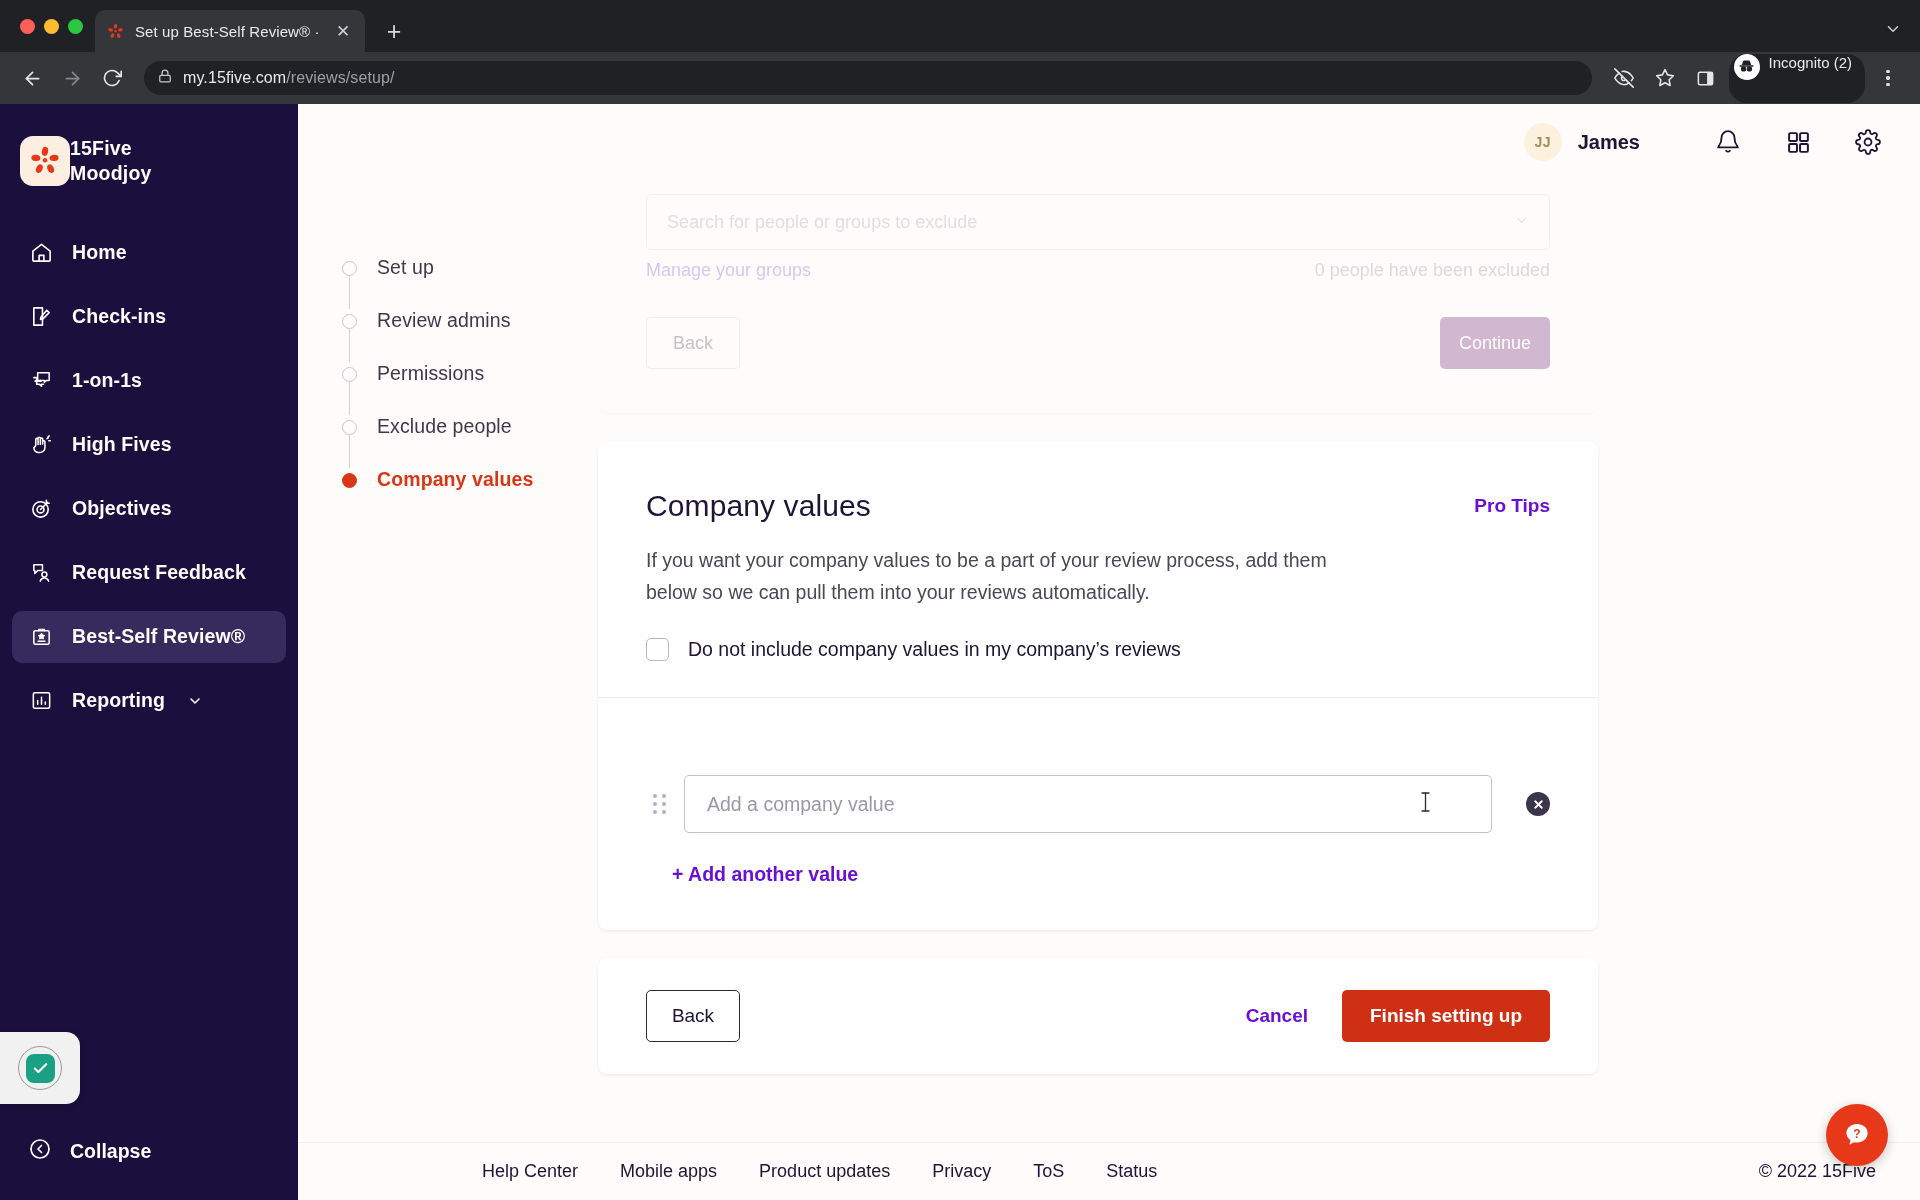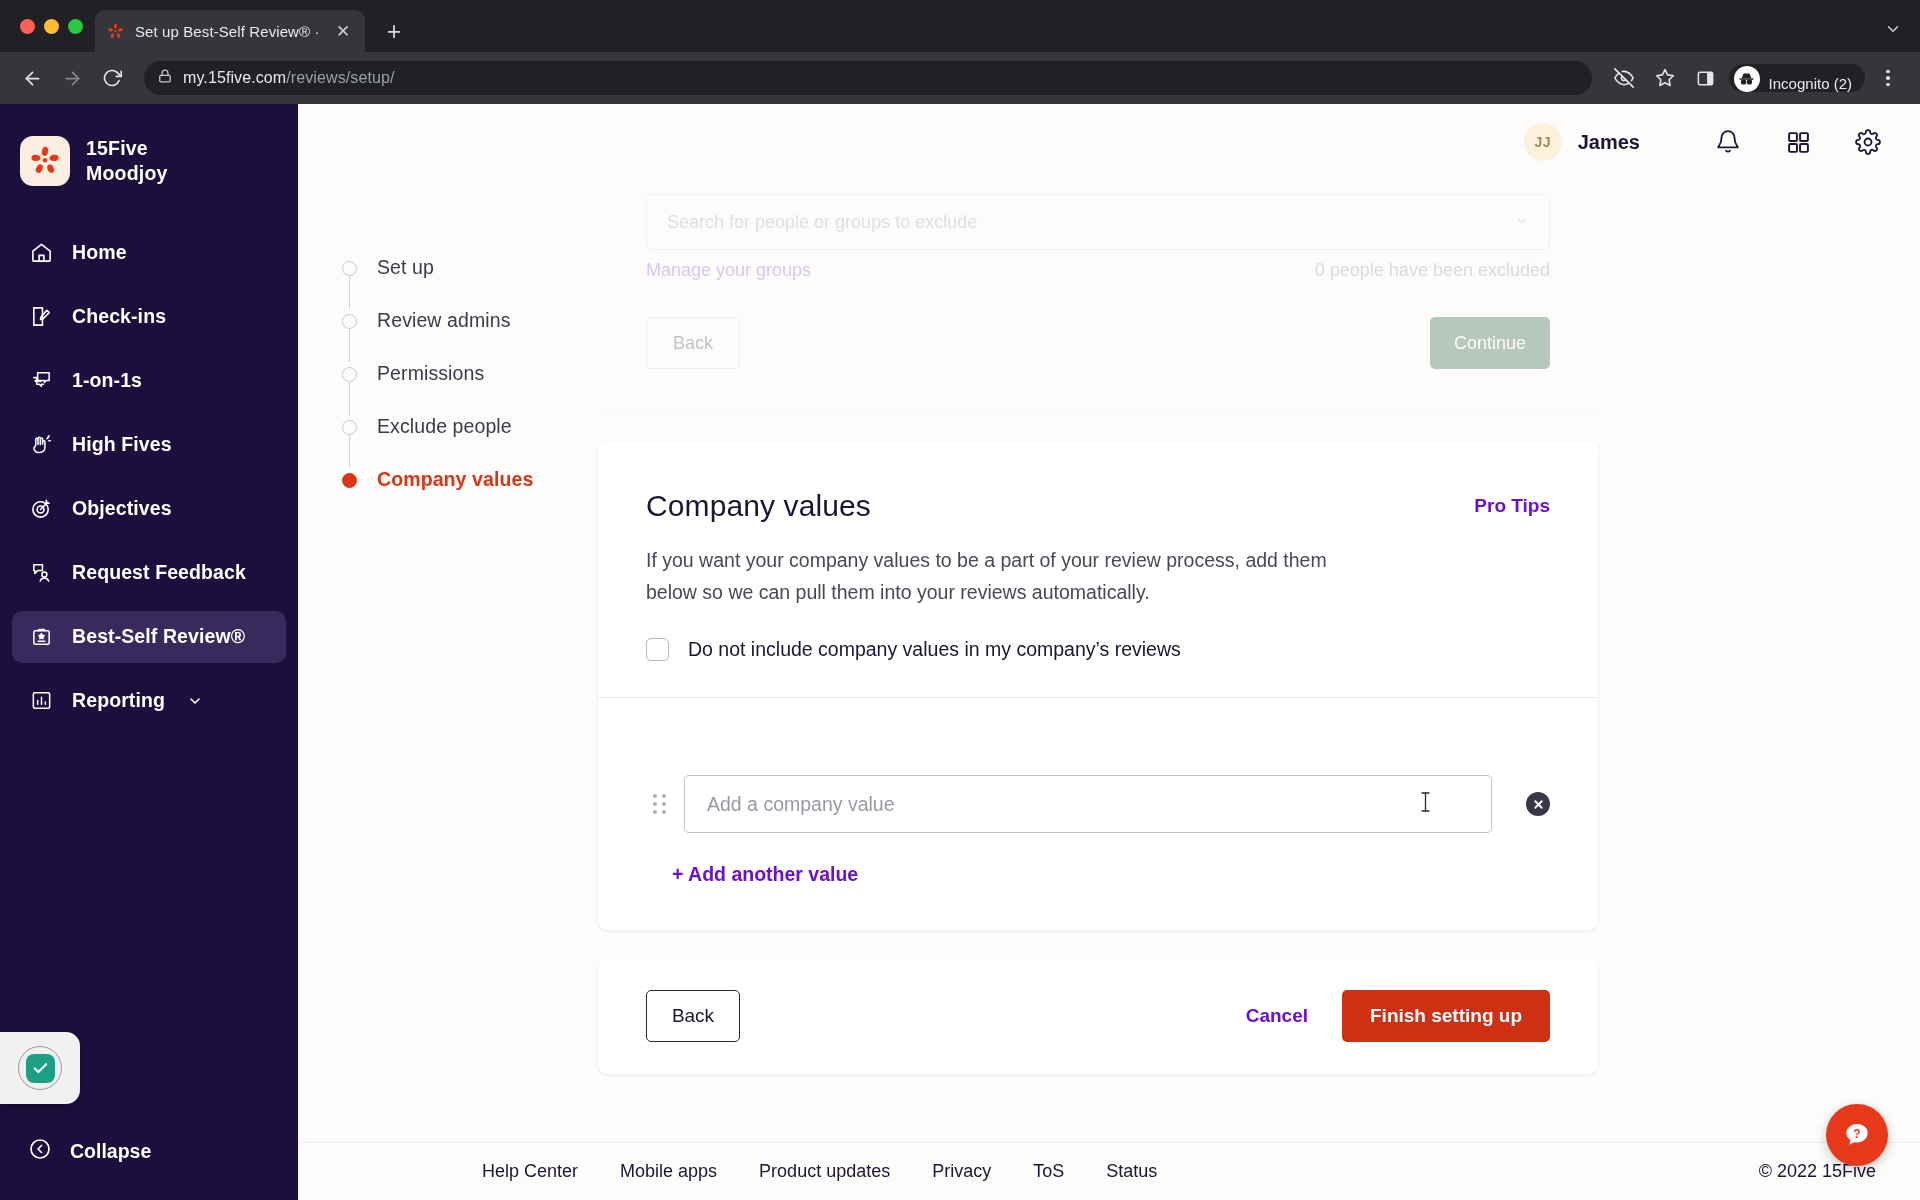--- a/index.html
+++ b/index.html
@@ -60,39 +60,39 @@
   .omnibox {
     flex: 1; height: 34px; background: #202124; border-radius: 18px;
     display: flex; align-items: center; padding: 0 14px; gap: 11px;
     margin: 0 10px; min-width: 0;
   }
   .omni-url { font-size: 16px; white-space: nowrap; letter-spacing: .1px; }
   .omni-url .host { color: #e8eaed; }
   .omni-url .path { color: #9aa0a6; }
   .toolbar-right { display: flex; align-items: center; gap: 5px; }
   .incognito-pill {
-    height: 28px; background: #202124; border-radius: 18px; display: flex;
-    align-items: flex-end; gap: 9px; padding: 0 13px 0 5px; color: #e8eaed; font-size: 15px;
+    height: 49px; background: #202124; border-radius: 18px; display: flex;
+    align-items: flex-start; gap: 9px; padding: 0 13px 0 5px; color: #e8eaed; font-size: 15px;
   }
   .incog-avatar {
     width: 26px; height: 26px; border-radius: 50%; background: #fff;
     display: flex; align-items: center; justify-content: center;
   }
   .kebab { display: flex; flex-direction: column; gap: 3px; align-items: center; }
   .kebab i { width: 3.5px; height: 3.5px; border-radius: 50%; background: #e3e5e8; display: block; }
 
   
   .viewport { flex: 1; display: flex; background: #fdfcfa; overflow: hidden; position: relative; }
 
   
   .sidebar {
     width: 298px; flex: 0 0 298px; background: #1a0f3d;
     display: flex; flex-direction: column; position: relative;
   }
-  .brand { display: flex; align-items: center; gap: 16px; padding: 32px 0 0 20px; }
+  .brand { display: flex; align-items: center; padding: 32px 0 0 20px; }
   .brand-logo {
     width: 50px; height: 50px; border-radius: 13px; background: #fdeee2;
     display: flex; align-items: center; justify-content: center; flex: 0 0 50px;
   }
   .brand-text { line-height: 1.3; }
   .brand-text .l1, .brand-text .l2 { color: #fff; font-size: 19.5px; font-weight: 700; letter-spacing: .2px; }
 
   .nav { margin-top: 40px; display: flex; flex-direction: column; gap: 12px; padding: 0 12px; }
   .nav-item {
     display: flex; align-items: center; gap: 18px; height: 52px;
@@ -177,21 +177,21 @@
   }
   .faded-row { display: flex; align-items: center; justify-content: space-between; margin-top: 10px; }
   .faded-link { color: #7b4ee0; font-size: 18px; }
   .faded-note { color: #8e8a99; font-size: 18px; }
   .faded-actions { display: flex; align-items: center; justify-content: space-between; margin-top: 36px; }
   .btn-back-faded {
     width: 94px; height: 52px; border: 1px solid #cfccd8; border-radius: 5px; background: #fff;
     color: #3c3a4a; font-size: 18px; display: flex; align-items: center; justify-content: center;
   }
   .btn-continue-faded {
-    width: 120px; height: 52px; border-radius: 5px; background: #14532d;
+    width: 110px; height: 52px; border-radius: 5px; background: #701a75;
     color: #fff; font-size: 18px; display: flex; align-items: center; justify-content: center;
   }
 
   
   .card-values { padding: 0; }
   .cv-head { padding: 48px 48px 36px 48px; position: relative; }
   .cv-title { font-size: 30px; color: #1d1436; font-weight: 400; letter-spacing: .1px; }
   .cv-protips {
     position: absolute; right: 48px; top: 54px;
     color: #6a0fd6; font-size: 19px; font-weight: 700;

